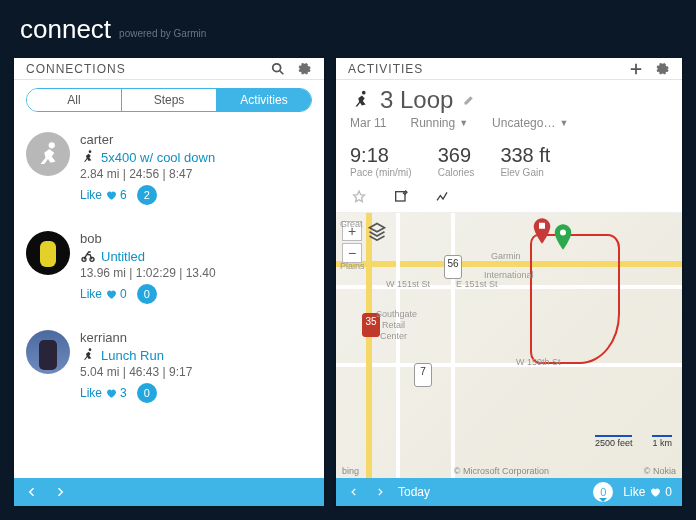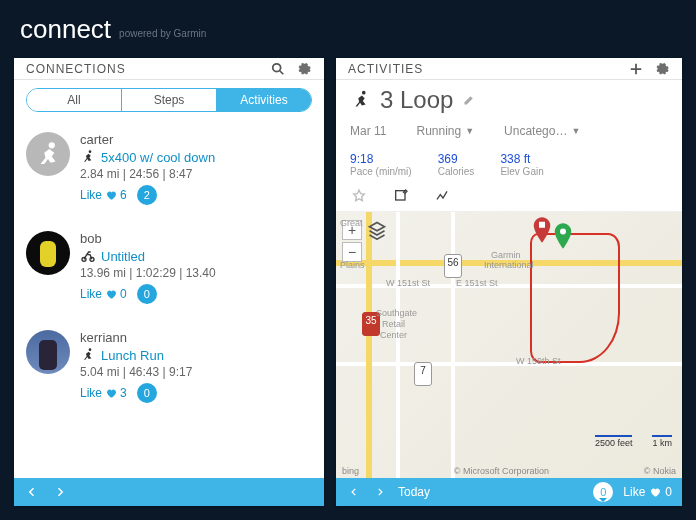--- a/index.html
+++ b/index.html
@@ -167,24 +167,24 @@
   }
   .d-title-row { display:flex; align-items:center; gap:8px; }
   .d-title {
     font-size: 24px;
     color:#555;
     font-weight: 300;
   }
   .d-edit { color:#aaa; }
   .d-meta-row {
     display:flex;
-    gap: 30px;
+    gap: 24px;
     font-size: 12px;
     color:#888;
-    margin-top: 10px;
+    margin-top: 2px;
   }
   .d-meta-item { display:flex; align-items:center; gap:4px; cursor:pointer; }
   .caret-down { font-size:9px; }
 
   .d-stats {
     display:flex;
     padding: 2px 14px 0 14px;
     gap: 30px;
   }
   .d-stat .big {
@@ -194,21 +194,21 @@
   }
   .d-stat .lbl {
     font-size: 11px;
     color:#999;
   }
   .d-stats2 {
     display:flex;
     padding: 6px 14px 4px 14px;
     gap: 26px;
   }
-  .d-stats2 .v2 { font-size:12px; color:#1d4ed8; }
+  .d-stats2 .v2 { font-size:20px; color:#404040; }
   .d-stats2 .l2 { font-size:10px; color:#999; }
 
   .d-toolbar {
     display:flex;
     gap: 24px;
     padding: 6px 14px;
     color:#888;
     border-bottom: 1px solid #eee;
   }
   .d-toolbar .tbtn { cursor:pointer; width:18px; height:18px; display:flex; align-items:center; justify-content:center; }
@@ -546,21 +546,21 @@
               </svg>
           </div>
 
           <div class="hw-shield" style="left:108px; top:42px;">56</div>
           <div class="hw-shield red" style="left:26px; top:100px;">35</div>
           <div class="hw-shield" style="left:78px; top:150px;">7</div>
 
           <span class="map-label" style="left:4px; top:6px;">Great</span>
           <span class="map-label" style="left:4px; top:48px;">Plains</span>
           <span class="map-label" style="left:155px; top:38px;">Garmin</span>
-          <span class="map-label" style="left:148px; top:48px;">International</span>
+          <span class="map-label" style="left:148px; top:57px;">International</span>
           <span class="map-label" style="left:50px; top:66px;">W 151st St</span>
           <span class="map-label" style="left:120px; top:66px;">E 151st St</span>
           <span class="map-label" style="left:40px; top:96px;">Southgate</span>
           <span class="map-label" style="left:46px; top:107px;">Retail</span>
           <span class="map-label" style="left:44px; top:118px;">Center</span>
           <span class="map-label" style="left:180px; top:144px;">W 159th St</span>
 
           <div class="scalebar">
             <span>2500 feet</span>
             <span>1 km</span>

